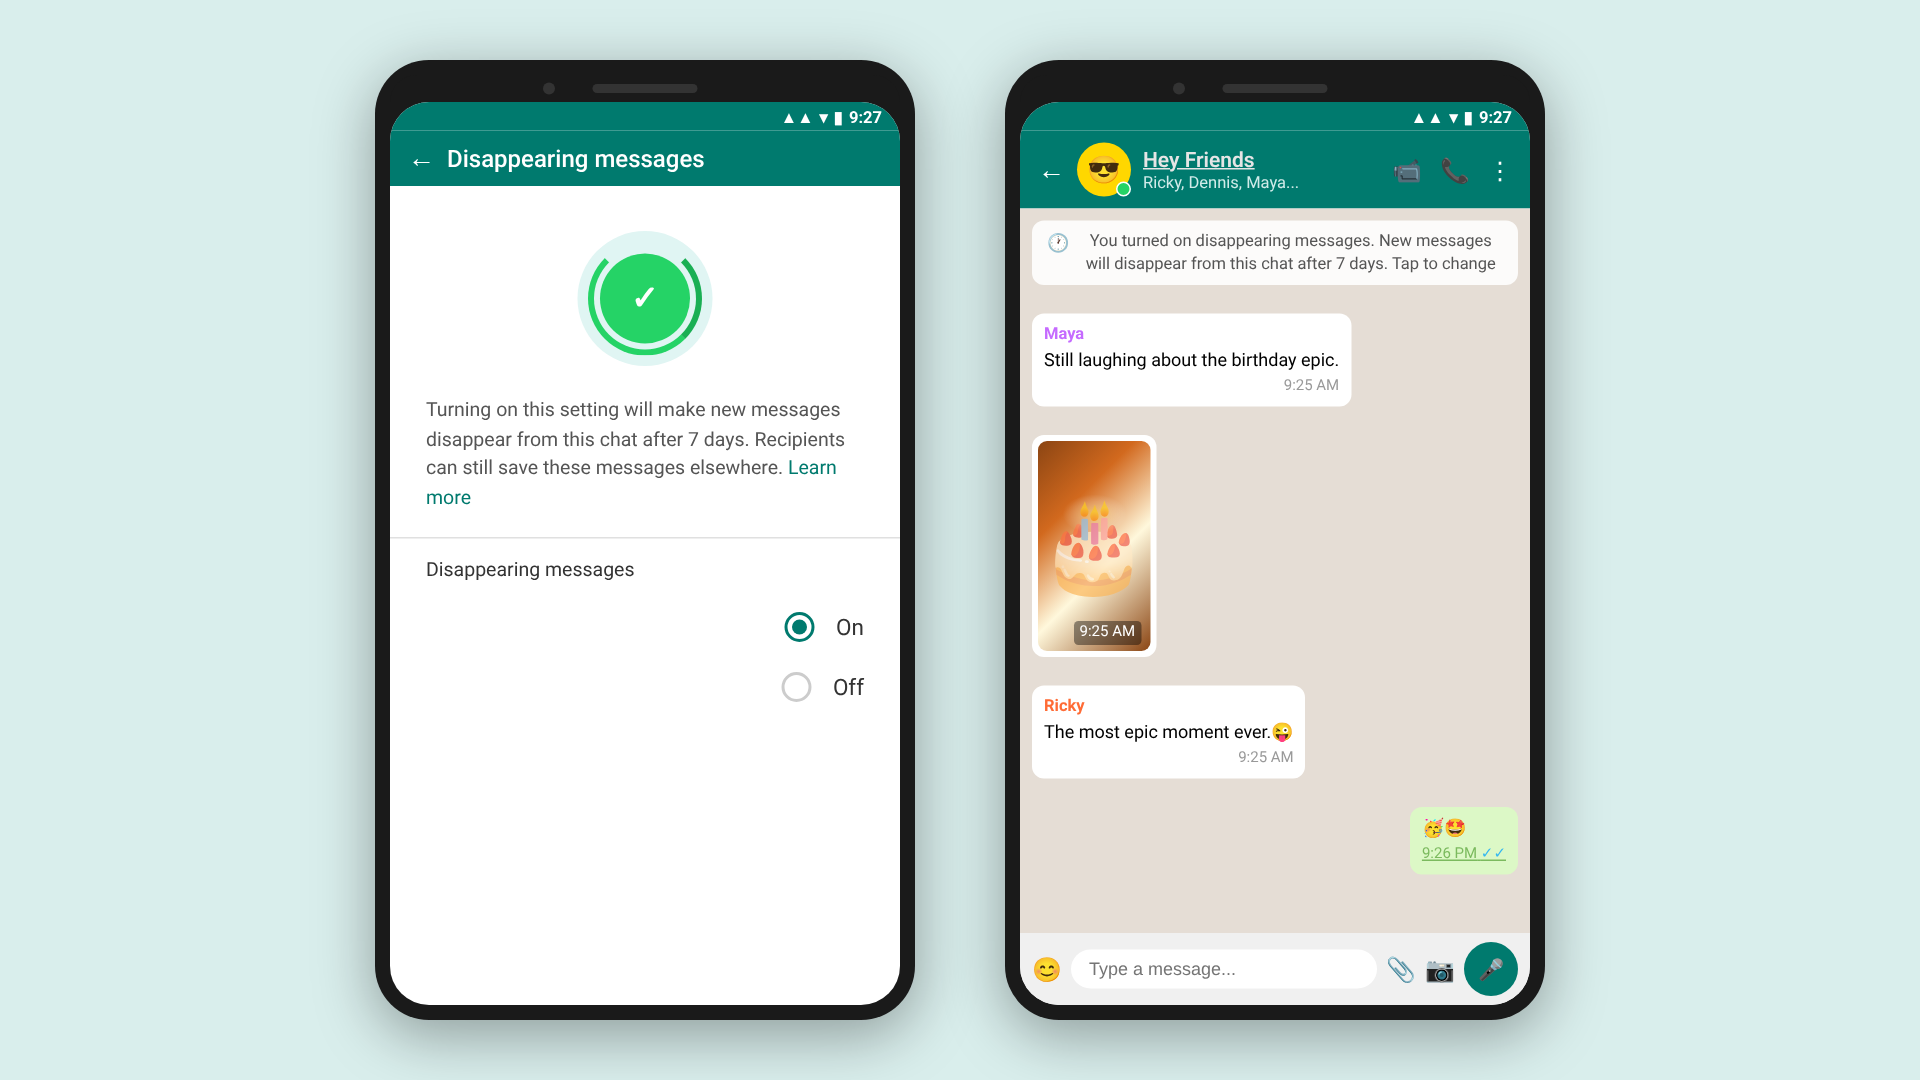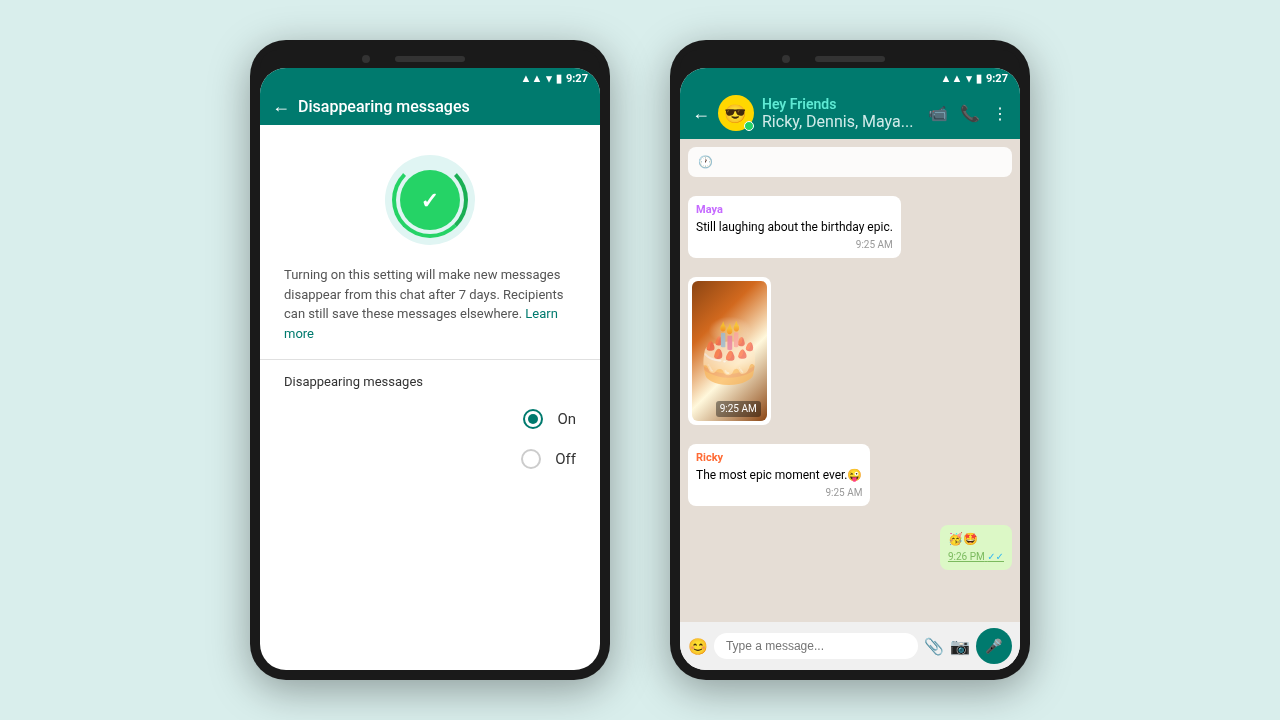--- a/index.html
+++ b/index.html
@@ -231,22 +231,22 @@
     .avatar-online {
       width: 10px;
       height: 10px;
       background: #25d366;
       border-radius: 50%;
       position: absolute;
       bottom: 0;
       right: 0;
       border: 1px solid white;
     }
-    .chat-name { font-size: 14px; font-weight: 600; color: #5eead4; }
-    .chat-members { font-size: 16px; color: #d0ebe9; }
+    .chat-name { font-size: 14px; font-weight: 600; color: #e5e5e5; text-decoration: underline; }
+    .chat-members { font-size: 11px; color: #d0ebe9; }
 
     
     .system-msg {
       background: rgba(255,255,255,0.88);
       border-radius: 8px;
       padding: 6px 10px;
       font-size: 11px;
       color: #555;
       text-align: center;
       display: flex;
@@ -433,20 +433,21 @@
         <span>📹</span>
         <span>📞</span>
         <span>⋮</span>
       </div>
     </div>
 
     <div class="chat-bg">
 
       <div class="system-msg">
         <span class="icon">🕐</span>
+        <span>You turned on disappearing messages. New messages will disappear from this chat after 7 days. Tap to change</span>
       </div>
 
       <div class="bubble incoming">
         <div class="bubble-sender maya-color">Maya</div>
         <div>Still laughing about the birthday epic.</div>
         <div class="bubble-time">9:25 AM</div>
       </div>
 
       <div class="bubble incoming" style="padding:4px; max-width:85%;">
         <div class="cake-img">

